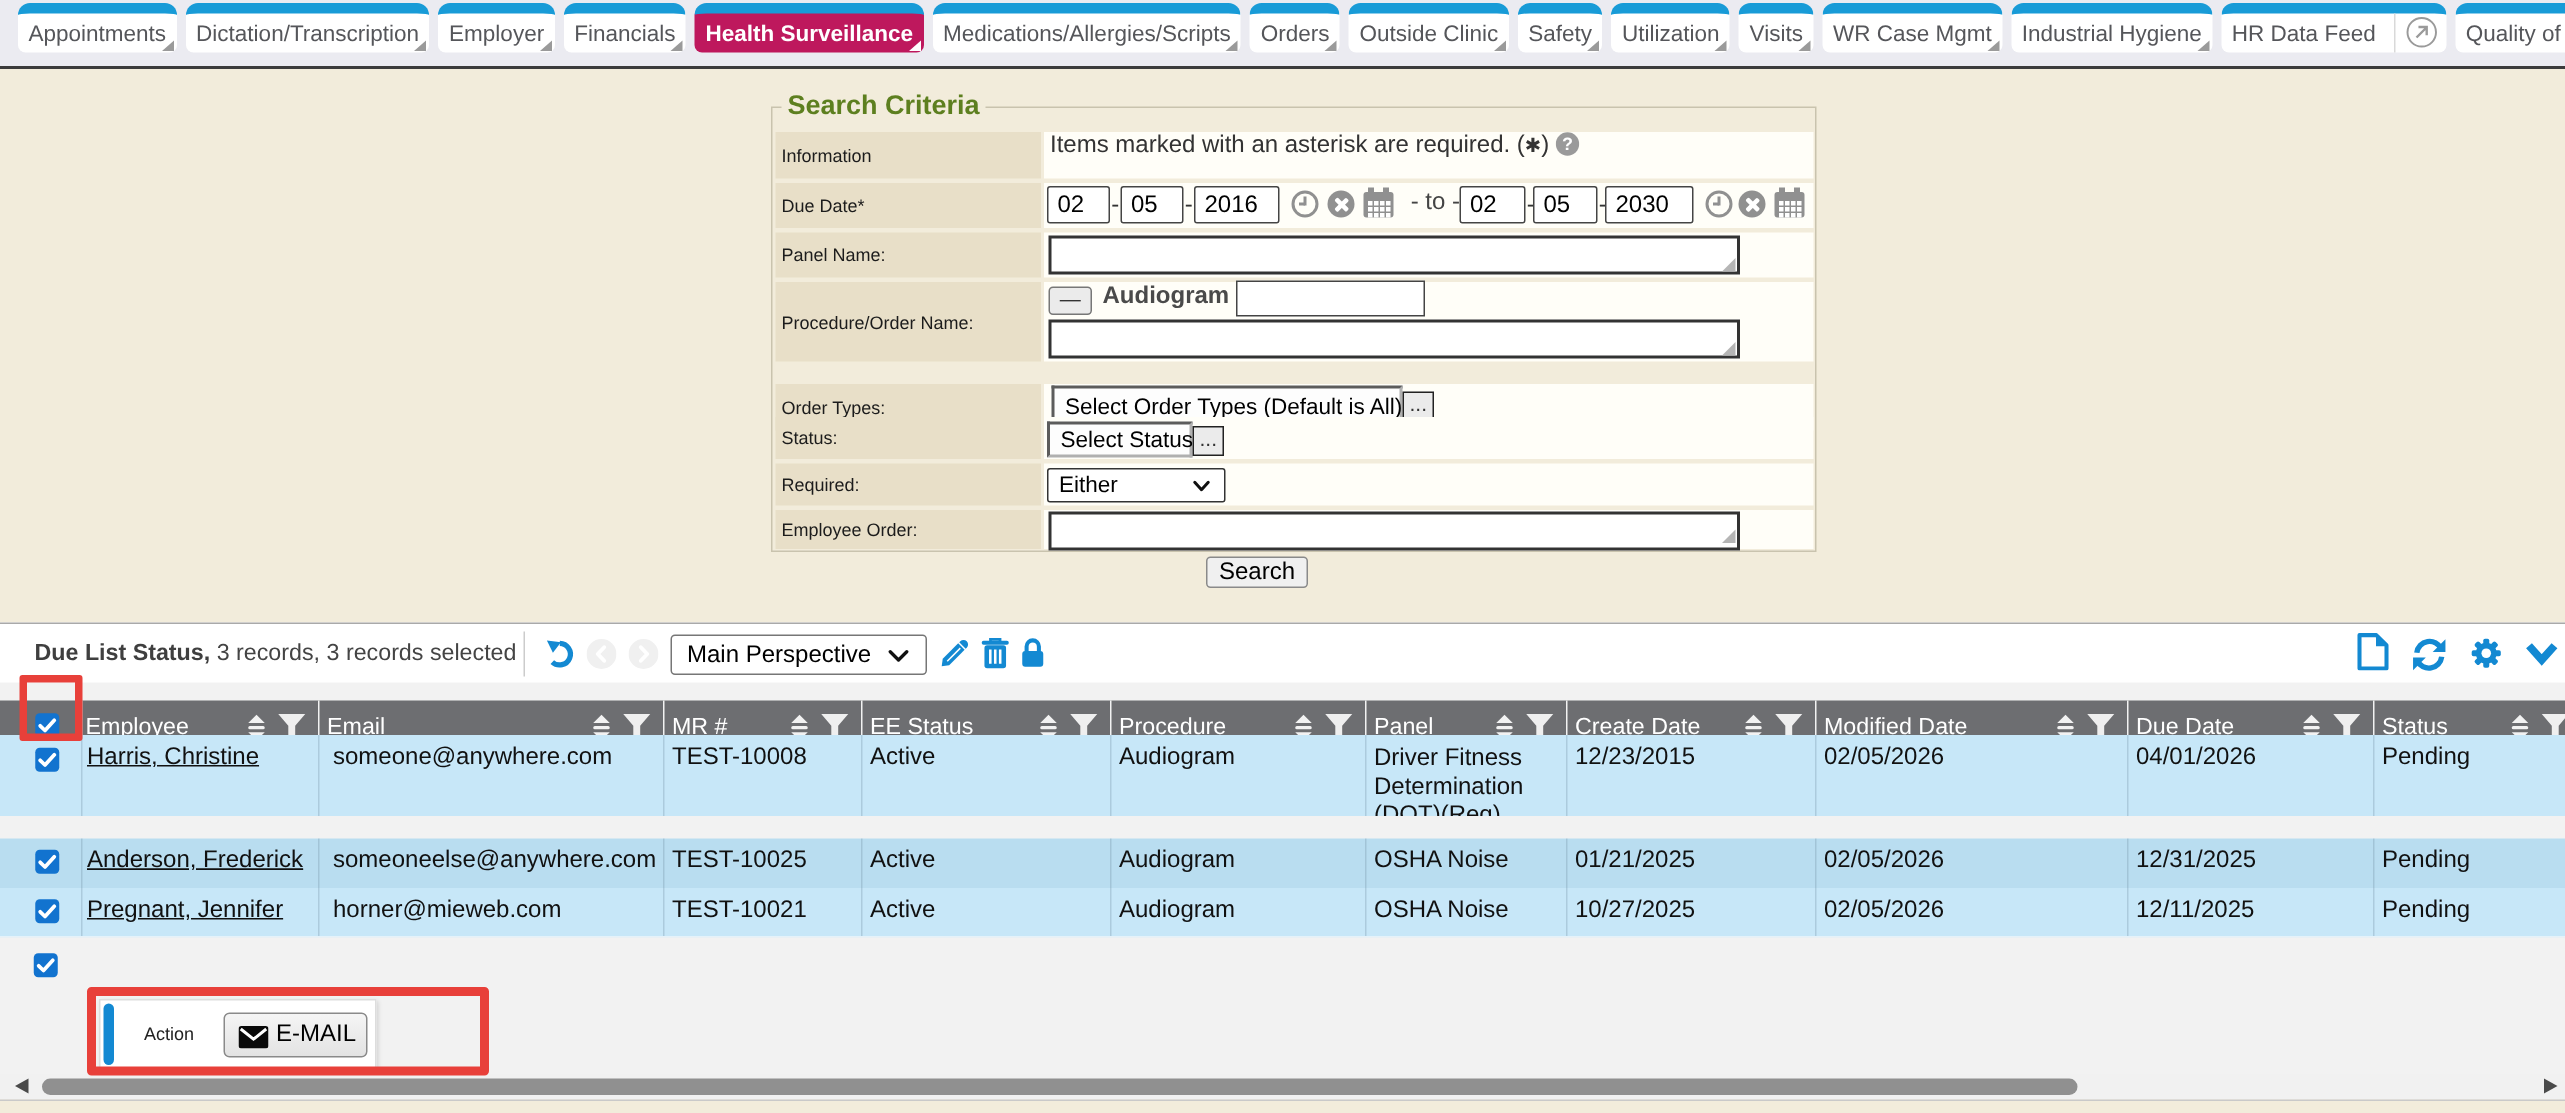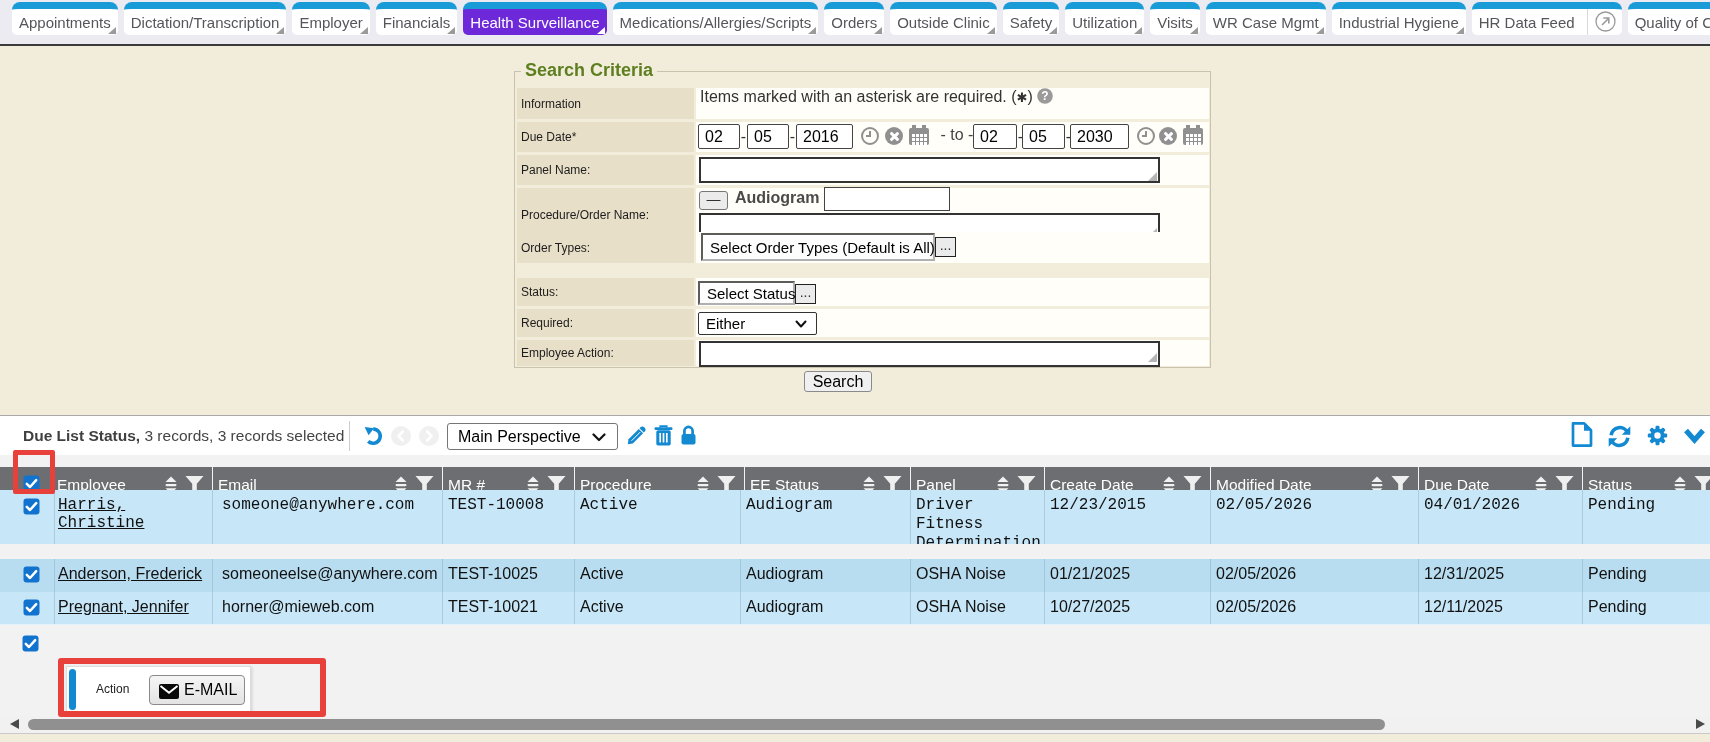--- a/index.html
+++ b/index.html
@@ -4,21 +4,21 @@
 <style>
 * { margin:0; padding:0; box-sizing:border-box; }
 html,body { width:1710px; height:742px; overflow:hidden; font-family:"Liberation Sans", sans-serif; background:#f2f2f2; }
 #page { position:relative; width:1710px; height:742px; }
 
 
 #tabbar { position:absolute; left:0; top:0; width:1710px; height:46px; background:#ebebf1; border-bottom:2px solid #3b3b3b; white-space:nowrap; }
 .tab { position:relative; display:inline-block; vertical-align:top; margin:2px 6px 0 0; height:33px; background:#fff; border-top:7px solid #189bd7; border-radius:8px 8px 5px 5px; padding:0 7px; font-size:15px; line-height:27px; color:#55565a; }
 .tab:first-child { margin-left:12px; }
 .tab .tri { position:absolute; right:2px; bottom:1px; width:0; height:0; border-left:8px solid transparent; border-bottom:7px solid #9a9a9a; }
-.tab.active { background:#6d28d9; border-top-color:#189bd7; color:#fff; font-weight:normal; }
+.tab.active { background:#be185d; border-top-color:#189bd7; color:#fff; font-weight:bold; }
 .tab.active .tri { border-bottom-color:#fff; }
 .hrtab { padding-right:0; }
 .hrsep { display:inline-block; vertical-align:top; height:26px; margin-left:12px; border-left:1px solid #d9d9d9; }
 .hricon { display:inline-block; vertical-align:top; margin:2px 6px 0 7px; }
 
 
 #topsec { position:absolute; left:0; top:46px; width:1710px; height:369px; background:#f2ecdb; }
 #panel { position:absolute; left:514px; top:25px; width:697px; height:297px; border:1px solid #c9c3ae; }
 #legend { position:absolute; left:6px; top:-12px; background:#f2ecdb; padding:0 4px; font-size:18px; font-weight:bold; color:#5d7f1f; }
 .prow { position:absolute; left:2px; width:692px; }
@@ -32,21 +32,21 @@
 
 #toolbar { position:absolute; left:0; top:415px; width:1710px; height:40px; background:#fff; border-top:1px solid #a9a9a9; }
 
 
 #thead { position:absolute; left:0; top:455px; width:1710px; height:35px; background:#6d6e71; display:flex;margin-top:12px; }
 .hc { position:relative; flex-shrink:0; height:35px; border-right:1px solid #f2f2f2; color:#fff; font-size:15.5px; display:flex; align-items:center; padding-left:5px; }
 .hc .sp { flex:1; }
 .hc .icons { display:flex; align-items:center; gap:8px; padding-right:8px; }
 .trow { position:absolute; left:0; width:1710px; display:flex; }
 .tc { position:relative; flex-shrink:0; border-right:1px solid rgba(110,140,160,0.3); font-size:16px; color:#111; padding:6px 0 0 5px; overflow:hidden; }
-.r1 { top:490px; height:54px; background:#c7e7f8;font-family:Liberation Mono, monospace; }
+.r1 { top:490px; height:54px; background:#c7e7f8; }
 .r2 { top:559px; height:33px; background:#b9ddf0; }
 .r3 { top:592px; height:33px; background:#c7e7f8; border-bottom:1px solid #e4f2fa;}
 a.emp { color:#111; text-decoration:underline; }
 
 
 #bottom { position:absolute; left:0; top:625px; width:1710px; height:117px; background:#f2f2f2; }
 #actionbox { position:absolute; left:66px; top:41px; width:185px; height:47px; background:#fff; border:1px solid #ddd; box-shadow:1px 1px 3px rgba(0,0,0,0.15); }
 #redbox1 { position:absolute; left:13px; top:450px; width:42px; height:44px; border:5px solid #e8403a; border-radius:2px; }
 #redbox2 { position:absolute; left:58px; top:658px; width:268px; height:59px; border:6px solid #e8403a; border-radius:3px; }
 #hscroll { position:absolute; left:0; top:91px; width:1710px; height:17px; background:#f1f1f1; }
@@ -126,21 +126,21 @@
       <div class="prow" style="top:116px;height:53px;">
         <div class="plabel">Procedure/Order Name:</div>
         <div class="pval" id="procval">
           <span style="position:absolute;left:3px;top:3px;width:29px;height:19px;background:#ebebeb;border:1px solid #777;border-radius:3px;text-align:center;line-height:15px;font-size:14px;color:#333;">—</span>
           <span style="position:absolute;left:39px;top:1px;font-size:16px;font-weight:bold;color:#4a4a4a;">Audiogram</span>
           <input style="position: absolute; left: 128px; top: -1px; width: 126px; height: 24px; border: 1px solid rgb(68, 68, 68); background: rgb(255, 255, 255);">
           <textarea class="big" style="top: 25px;"></textarea>
             <span class="grip" style="left:452px;top:40px;"></span>
         </div>
       </div>
-      <div class="prow" style="top:160px;height:31px;">
+      <div class="prow" style="top:184px;height:31px;">
         <div class="plabel">Order Types:</div>
         <div class="pval" id="ordertypes">
           <span style="position:absolute;left:5px;top:1px;width:234px;height:28px;background:#fdfdfd;border:2px inset #b0b0b0;font-size:15px;color:#000;line-height:25px;padding-left:7px;white-space:nowrap;">Select Order Types (Default is All)</span>
           <span class="dots" style="position:absolute;left:239px;top:5px;">...</span>
         </div>
       </div>
       <div class="prow" style="top:206px;height:28px;">
         <div class="plabel">Status:</div>
         <div class="pval" id="statusval">
           <span style="position:absolute;left:2px;top:3px;width:97px;height:24px;background:#fdfdfd;border:2px inset #b0b0b0;font-size:15px;color:#000;line-height:21px;padding-left:7px;white-space:nowrap;">Select Status</span>
@@ -150,21 +150,21 @@
       <div class="prow" style="top:237px;height:28px;">
         <div class="plabel">Required:</div>
         <div class="pval" id="requiredval">
           <span style="position:absolute;left:2px;top:3px;width:119px;height:23px;background:#fff;border:1px solid #333;border-radius:2px;font-size:15px;color:#000;line-height:21px;padding-left:7px;">Either</span>
           <svg style="position:absolute;left:99px;top:11px;" width="12" height="8" viewBox="0 0 12 8">
               <path d="M1.5 1.5 L6 6.5 L10.5 1.5" fill="none" stroke="#111" stroke-width="2" stroke-linecap="round" stroke-linejoin="round"></path>
             </svg>
         </div>
       </div>
       <div class="prow" style="top:268px;height:26px;">
-        <div class="plabel">Employee Action:</div>
+        <div class="plabel">Employee Order:</div>
         <div class="pval">
             <textarea class="big" style="top: 1px;"></textarea>
             <span class="grip" style="left:452px;top:13px;"></span>
           </div>
       </div>
     </div>
     <button id="searchbtn" style="position:absolute;left:804px;top:325px;width:68px;height:21px;font-size:16px;font-family:'Liberation Sans',sans-serif;background:#f0f0f0;border:1px solid #8a8a8a;border-radius:3px;color:#000;">Search</button>
   </div>
 
   <div id="toolbar">
@@ -259,31 +259,31 @@
     <div class="hc" style="width:132px;justify-content:flex-end;">MR #<span class="sp"></span><span class="icons">
           <svg width="12" height="18" viewBox="0 0 12 18">
             <path d="M6 0.5 L11.5 6 H0.5 Z" fill="#f2f2f2"></path>
             <rect x="0.5" y="8" width="11" height="2.2" rx="1.1" fill="#f2f2f2"></rect>
             <path d="M6 17.5 L11.5 12.2 H0.5 Z" fill="#f2f2f2"></path>
           </svg>
           <svg width="19" height="20" viewBox="0 0 19 20">
             <path d="M0.5 1 H18.5 L11.8 8.8 V19.2 L7.2 15.6 V8.8 Z" fill="#efefef"></path>
           </svg>
         </span></div>
+    <div class="hc" style="width:166px;">EE Status<span class="sp"></span><span class="icons">
+          <svg width="12" height="18" viewBox="0 0 12 18">
+            <path d="M6 0.5 L11.5 6 H0.5 Z" fill="#f2f2f2"></path>
+            <rect x="0.5" y="8" width="11" height="2.2" rx="1.1" fill="#f2f2f2"></rect>
+            <path d="M6 17.5 L11.5 12.2 H0.5 Z" fill="#f2f2f2"></path>
+          </svg>
+          <svg width="19" height="20" viewBox="0 0 19 20">
+            <path d="M0.5 1 H18.5 L11.8 8.8 V19.2 L7.2 15.6 V8.8 Z" fill="#efefef"></path>
+          </svg>
+        </span></div>
     <div class="hc" style="width:170px;">Procedure<span class="sp"></span><span class="icons">
-          <svg width="12" height="18" viewBox="0 0 12 18">
-            <path d="M6 0.5 L11.5 6 H0.5 Z" fill="#f2f2f2"></path>
-            <rect x="0.5" y="8" width="11" height="2.2" rx="1.1" fill="#f2f2f2"></rect>
-            <path d="M6 17.5 L11.5 12.2 H0.5 Z" fill="#f2f2f2"></path>
-          </svg>
-          <svg width="19" height="20" viewBox="0 0 19 20">
-            <path d="M0.5 1 H18.5 L11.8 8.8 V19.2 L7.2 15.6 V8.8 Z" fill="#efefef"></path>
-          </svg>
-        </span></div>
-    <div class="hc" style="width:166px;">EE Status<span class="sp"></span><span class="icons">
           <svg width="12" height="18" viewBox="0 0 12 18">
             <path d="M6 0.5 L11.5 6 H0.5 Z" fill="#f2f2f2"></path>
             <rect x="0.5" y="8" width="11" height="2.2" rx="1.1" fill="#f2f2f2"></rect>
             <path d="M6 17.5 L11.5 12.2 H0.5 Z" fill="#f2f2f2"></path>
           </svg>
           <svg width="19" height="20" viewBox="0 0 19 20">
             <path d="M0.5 1 H18.5 L11.8 8.8 V19.2 L7.2 15.6 V8.8 Z" fill="#efefef"></path>
           </svg>
         </span></div>
     <div class="hc" style="width:134px;">Panel<span class="sp"></span><span class="icons">

